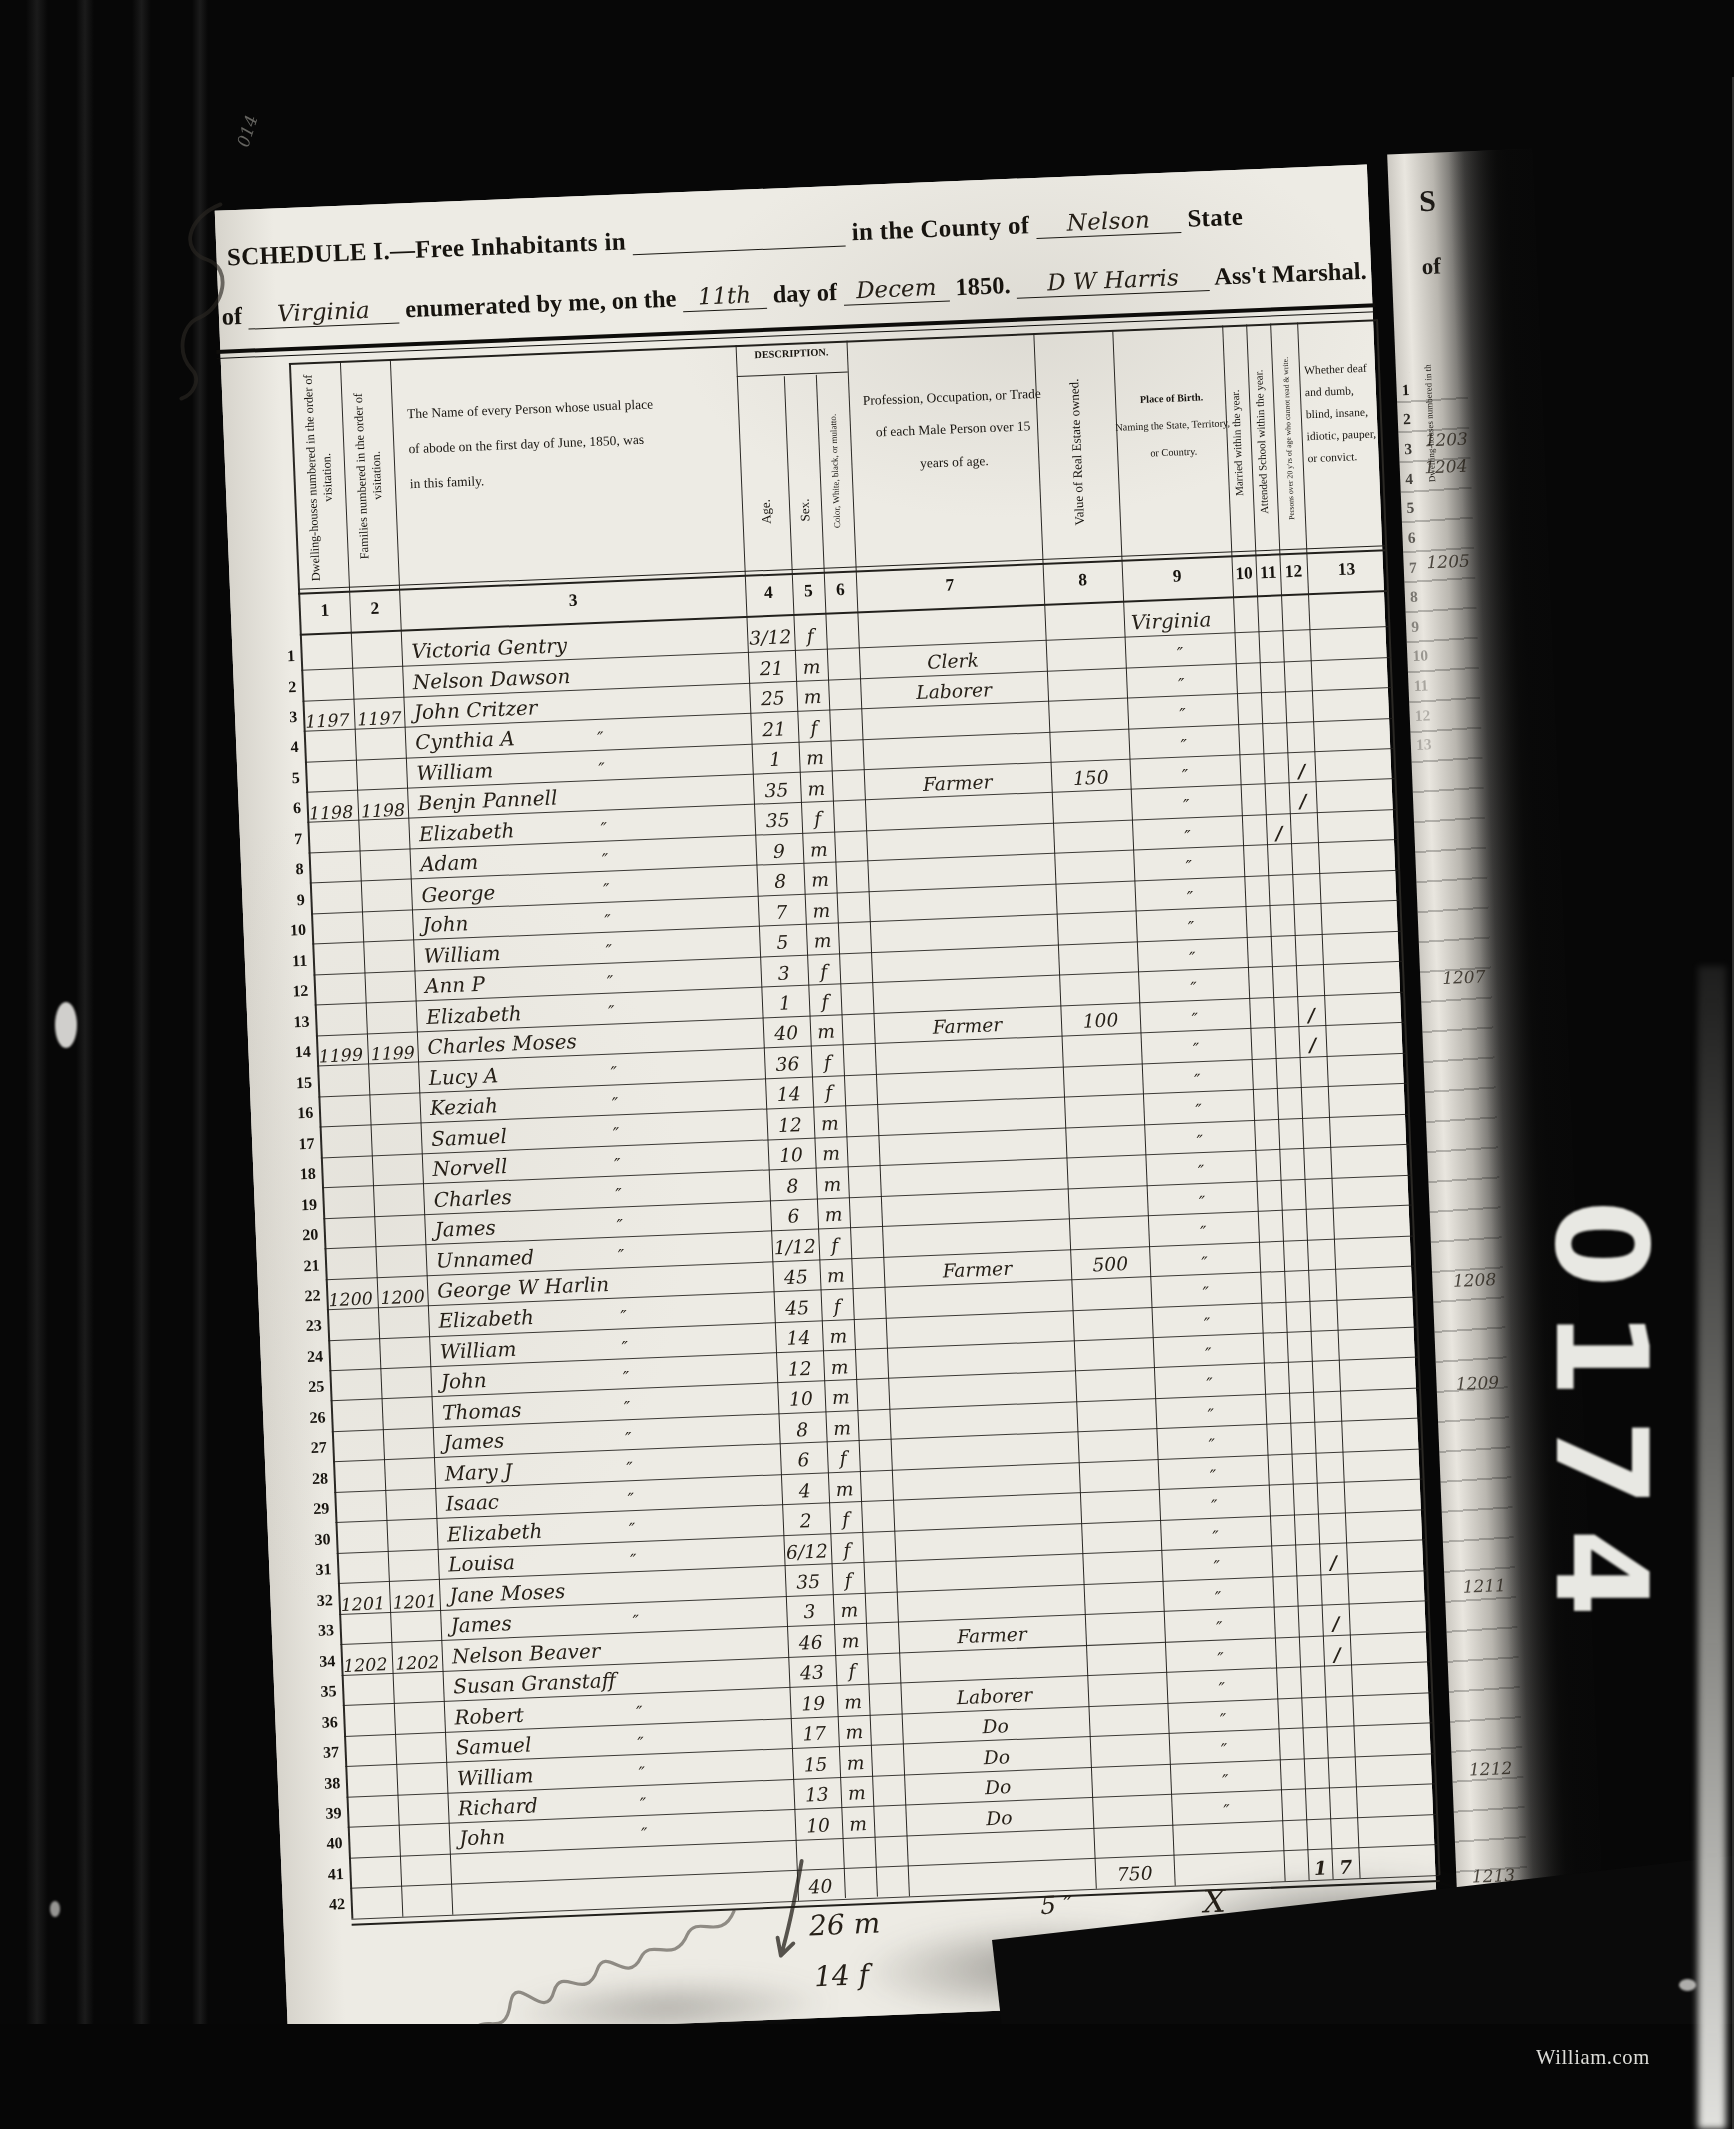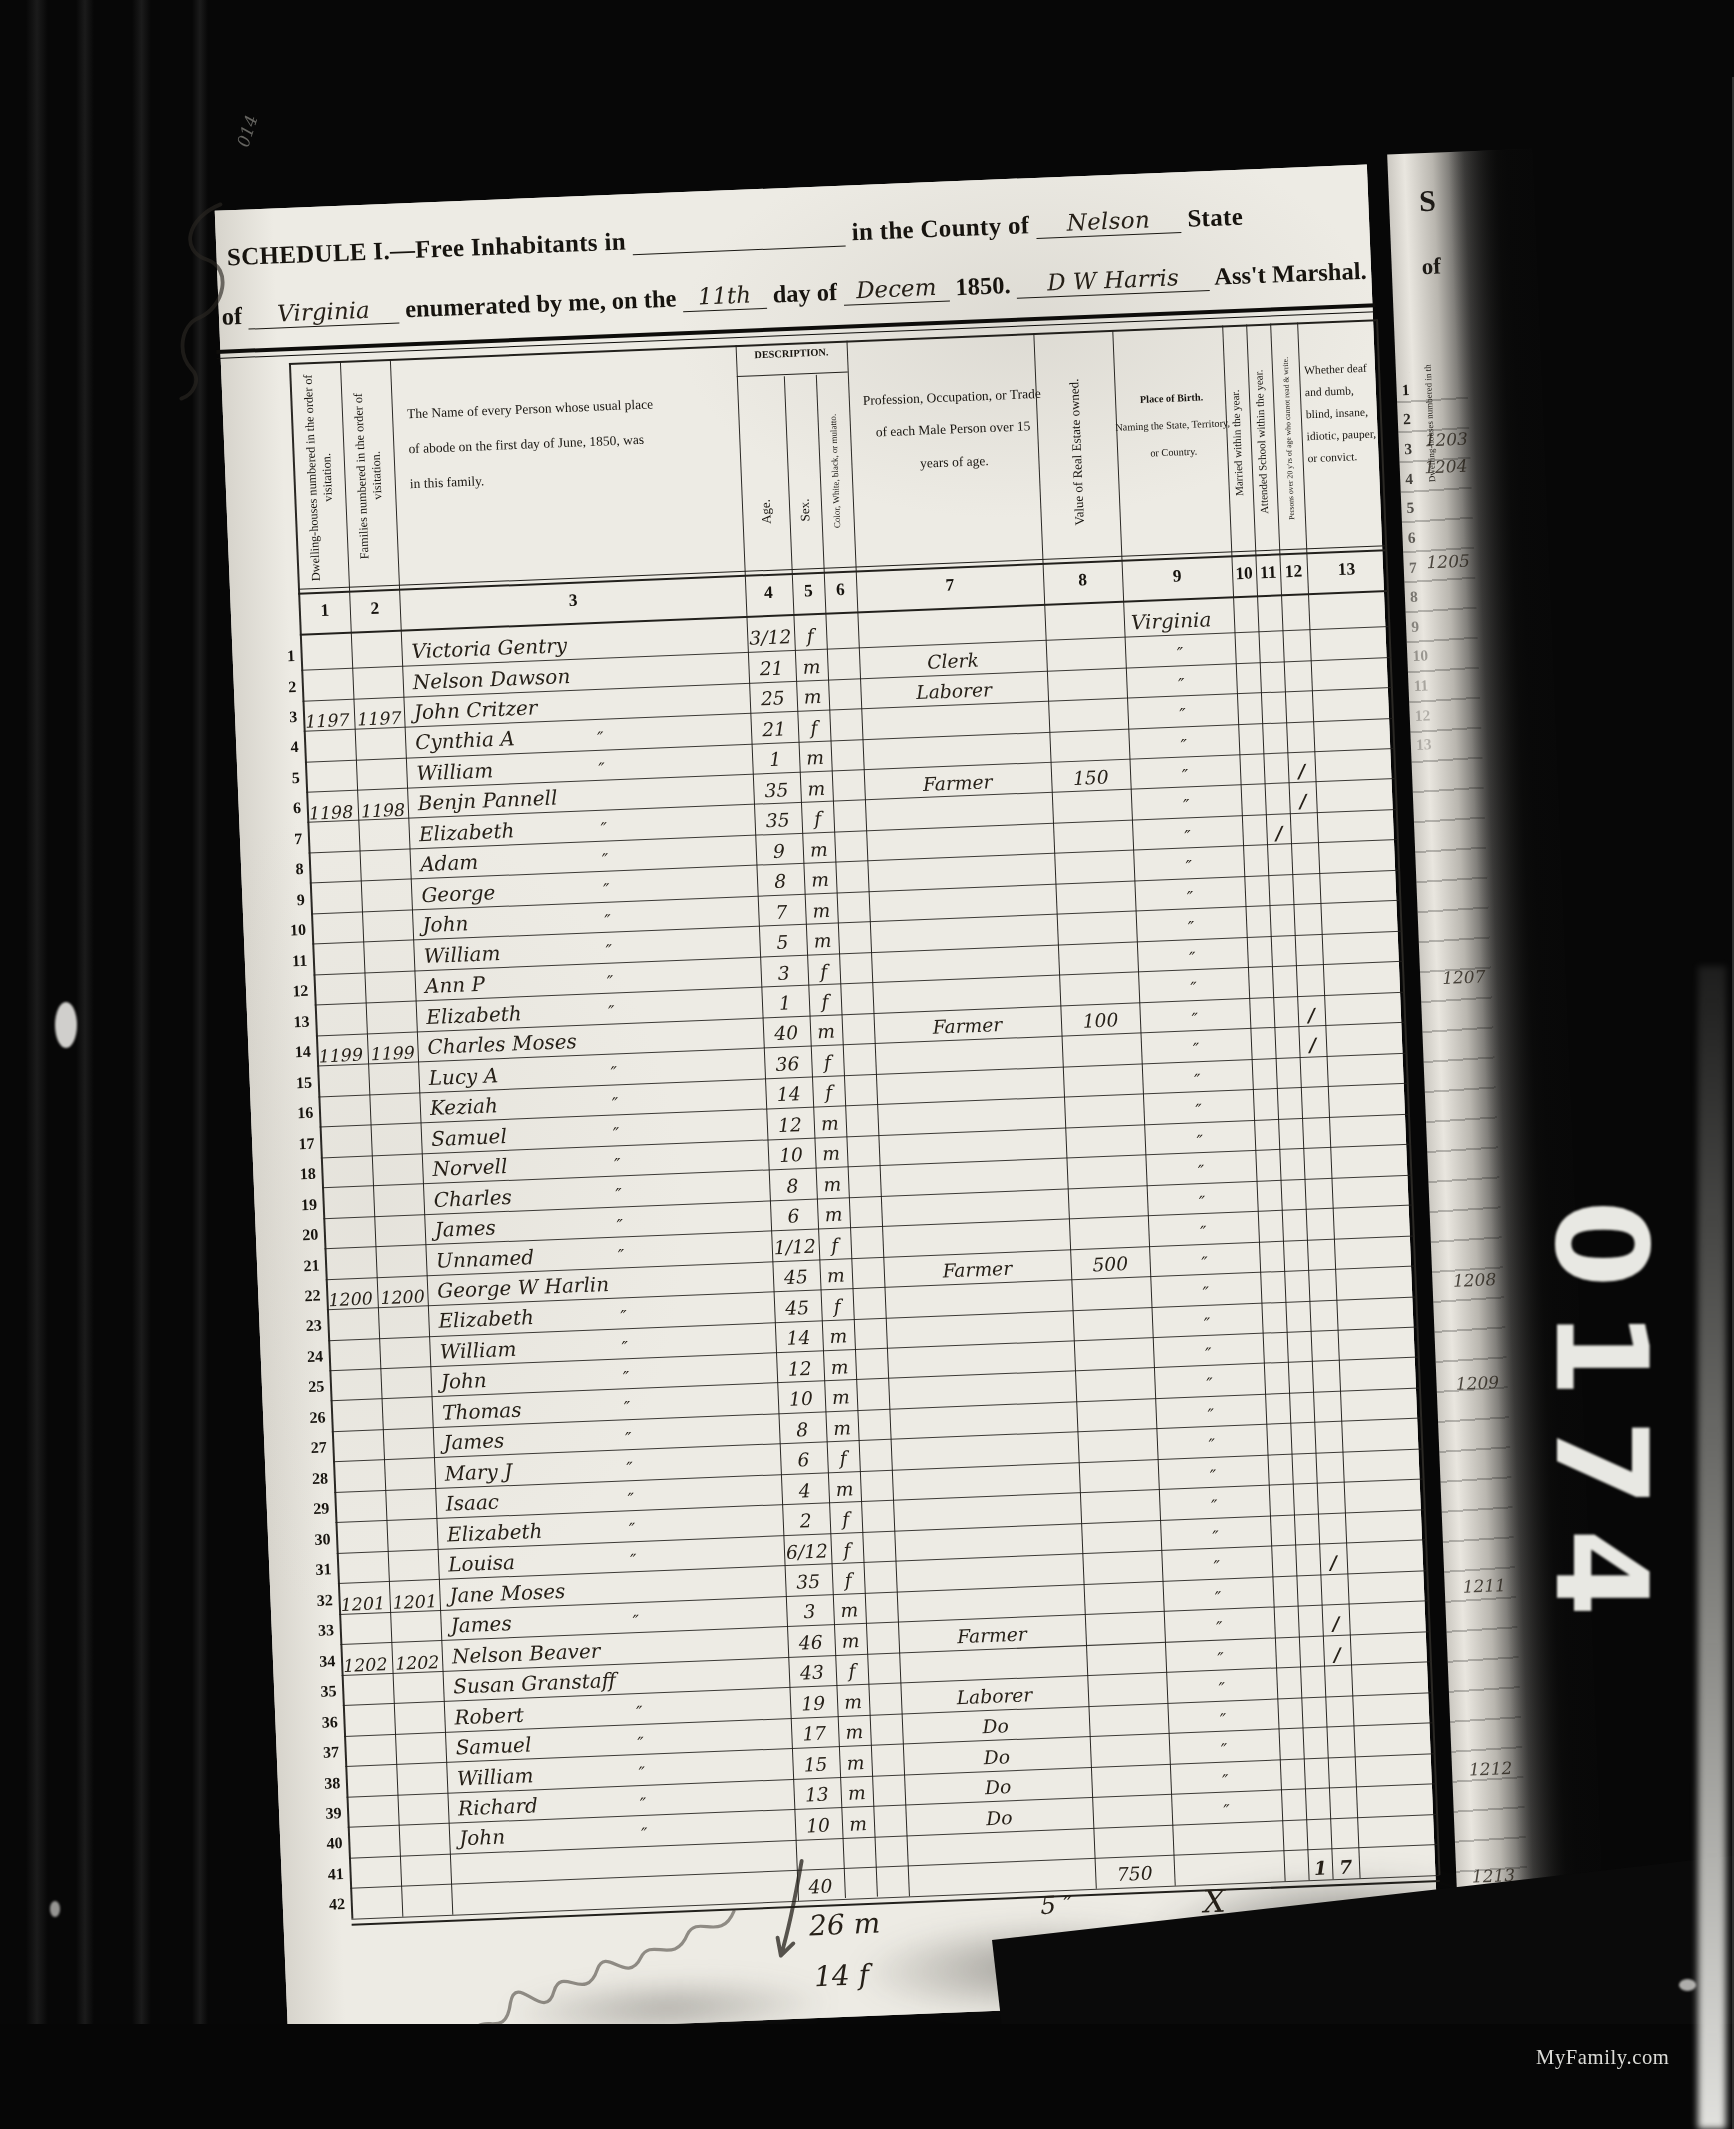--- a/index.html
+++ b/index.html
@@ -524,14 +524,14 @@
 <div id="wedge"></div>
 <div id="botband"></div>
 
 <div class="corner-mark">014</div>
 <div class="frame-num">0174</div>
 <div class="edge-glow"></div>
 <div class="edge-line"></div>
 <div class="speck" style="left:55px;top:1002px;width:22px;height:46px;opacity:.85;"></div>
 <div class="speck" style="left:50px;top:1901px;width:10.3px;height:15.5px;opacity:.6;"></div>
 <div class="speck" style="left:1679px;top:1979px;width:17px;height:11.6px;opacity:.7;"></div>
-<div class="watermark">MyFamily.com</div>
+<div class="watermark">William.com</div>
 
 
 </body></html>

